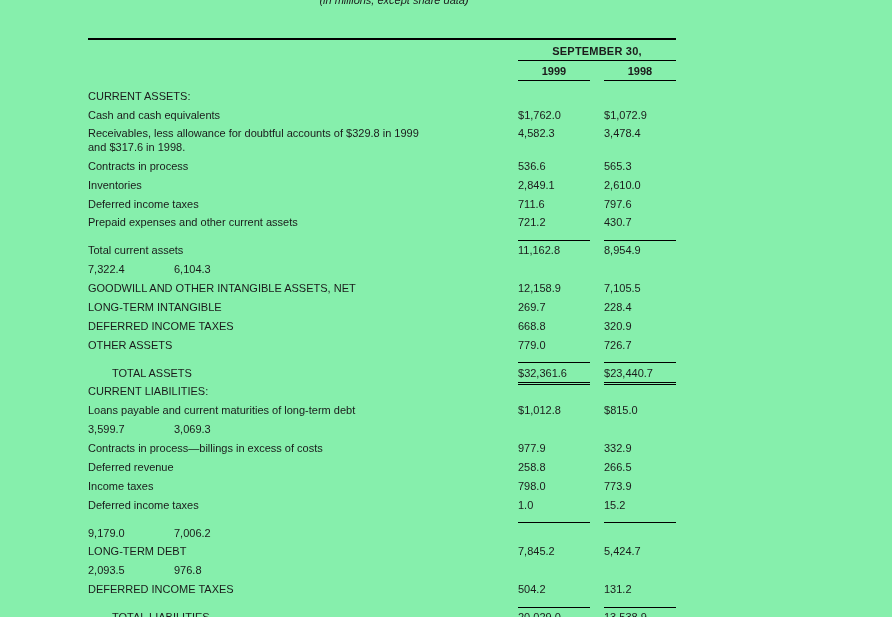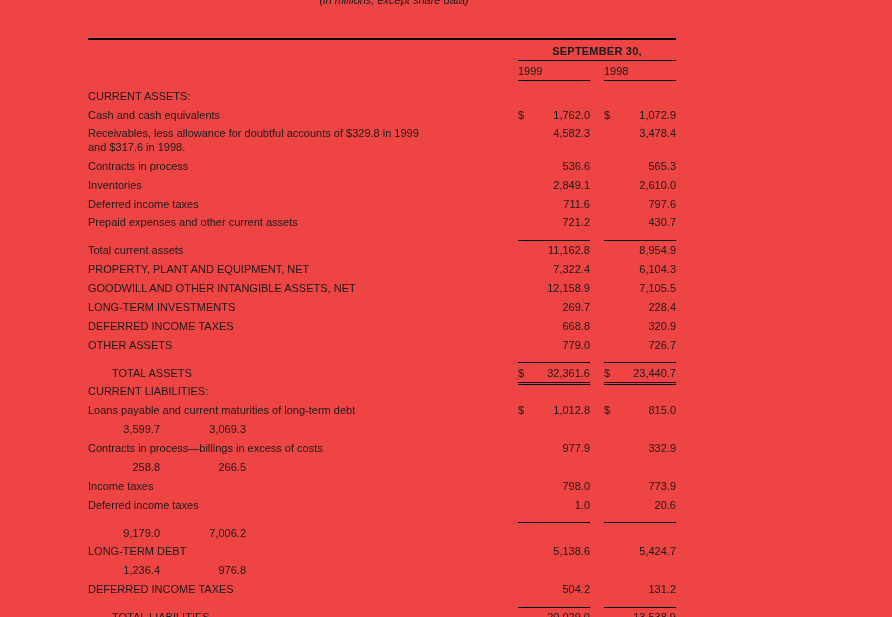--- a/index.html
+++ b/index.html
@@ -1,33 +1,33 @@
 <!DOCTYPE html>
 <html><head>
 <meta charset="utf-8">
 <style>
   html,body{margin:0;padding:0;background:#fff;}
   .page{
-    position:relative;width:892px;height:617px;background:#ef4444;overflow:hidden;
+    position:relative;width:892px;height:617px;background:#86efac;overflow:hidden;
     font-family:"Liberation Sans","DejaVu Sans",sans-serif;color:#1b1b1b;font-size:11px;
   }
   .note{position:absolute;top:-6px;left:100px;width:588px;text-align:center;font-style:italic;}
   .sheet{position:absolute;left:88px;top:38px;width:588px;}
   .head{border-top:2px solid #000;padding-top:3px;}
   .date{margin-left:auto;width:158px;text-align:center;font-weight:bold;
     border-bottom:1px solid #000;padding:2px 0 3px;letter-spacing:.2px;}
   .years{display:flex;justify-content:flex-end;margin-top:2px;}
-  .year{width:72px;font-weight:normal;border-bottom:1px solid #000;padding:2px 0 3px;}
+  .year{width:72px;text-align:center;font-weight:bold;border-bottom:1px solid #000;padding:2px 0 3px;}
   .year + .year{margin-left:14px;}
   .rows{margin-top:6px;}
   .row{display:flex;align-items:flex-start;padding:2.7px 0;line-height:13.5px;}
   .lbl{flex:1;padding-right:95px;}
   .row.indent .lbl{padding-left:24px;}
   .val{width:72px;display:flex;justify-content:space-between;align-items:flex-start;}
-  .val .num{flex:1;text-align:right;}
+  .val .num{flex:1;text-align:left;}
   .v2{margin-left:14px;}
   .val.rule{border-bottom:1px solid #000;padding-bottom:10px;margin-bottom:-2px;}
   .val.dbl{border-bottom:3px double #000;padding-bottom:2px;margin-bottom:-5px;}
 </style>
 </head>
 <body>
 
 <div class="page">
   <div class="note">(in millions, except share data)</div>
 
@@ -114,21 +114,20 @@
           <div class="val v1">
             <span class="cur"></span>
             <span class="num">11,162.8</span>
           </div>
           <div class="val v2">
             <span class="cur"></span>
             <span class="num">8,954.9</span>
           </div>
         </div>
         <div class="row">
-          <div class="lbl">PROPERTY, PLANT AND EQUIPMENT, NET</div>
           <div class="val v1">
             <span class="cur"></span>
             <span class="num">7,322.4</span>
           </div>
           <div class="val v2">
             <span class="cur"></span>
             <span class="num">6,104.3</span>
           </div>
         </div>
         <div class="row">
@@ -136,21 +135,21 @@
           <div class="val v1">
             <span class="cur"></span>
             <span class="num">12,158.9</span>
           </div>
           <div class="val v2">
             <span class="cur"></span>
             <span class="num">7,105.5</span>
           </div>
         </div>
         <div class="row">
-          <div class="lbl">LONG-TERM INVESTMENTS</div>
+          <div class="lbl">LONG-TERM INTANGIBLE</div>
           <div class="val v1">
             <span class="cur"></span>
             <span class="num">269.7</span>
           </div>
           <div class="val v2">
             <span class="cur"></span>
             <span class="num">228.4</span>
           </div>
         </div>
         <div class="row">
@@ -215,20 +214,21 @@
           <div class="val v1">
             <span class="cur"></span>
             <span class="num">977.9</span>
           </div>
           <div class="val v2">
             <span class="cur"></span>
             <span class="num">332.9</span>
           </div>
         </div>
         <div class="row">
+          <div class="lbl">Deferred revenue</div>
           <div class="val v1">
             <span class="cur"></span>
             <span class="num">258.8</span>
           </div>
           <div class="val v2">
             <span class="cur"></span>
             <span class="num">266.5</span>
           </div>
         </div>
         <div class="row">
@@ -243,48 +243,48 @@
           </div>
         </div>
         <div class="row">
           <div class="lbl">Deferred income taxes</div>
           <div class="val v1 rule">
             <span class="cur"></span>
             <span class="num">1.0</span>
           </div>
           <div class="val v2 rule">
             <span class="cur"></span>
-            <span class="num">20.6</span>
+            <span class="num">15.2</span>
           </div>
         </div>
         <div class="row">
           <div class="val v1">
             <span class="cur"></span>
             <span class="num">9,179.0</span>
           </div>
           <div class="val v2">
             <span class="cur"></span>
             <span class="num">7,006.2</span>
           </div>
         </div>
         <div class="row">
           <div class="lbl">LONG-TERM DEBT</div>
           <div class="val v1">
             <span class="cur"></span>
-            <span class="num">5,138.6</span>
+            <span class="num">7,845.2</span>
           </div>
           <div class="val v2">
             <span class="cur"></span>
             <span class="num">5,424.7</span>
           </div>
         </div>
         <div class="row">
           <div class="val v1">
             <span class="cur"></span>
-            <span class="num">1,236.4</span>
+            <span class="num">2,093.5</span>
           </div>
           <div class="val v2">
             <span class="cur"></span>
             <span class="num">976.8</span>
           </div>
         </div>
         <div class="row">
           <div class="lbl">DEFERRED INCOME TAXES</div>
           <div class="val v1 rule">
             <span class="cur"></span>

